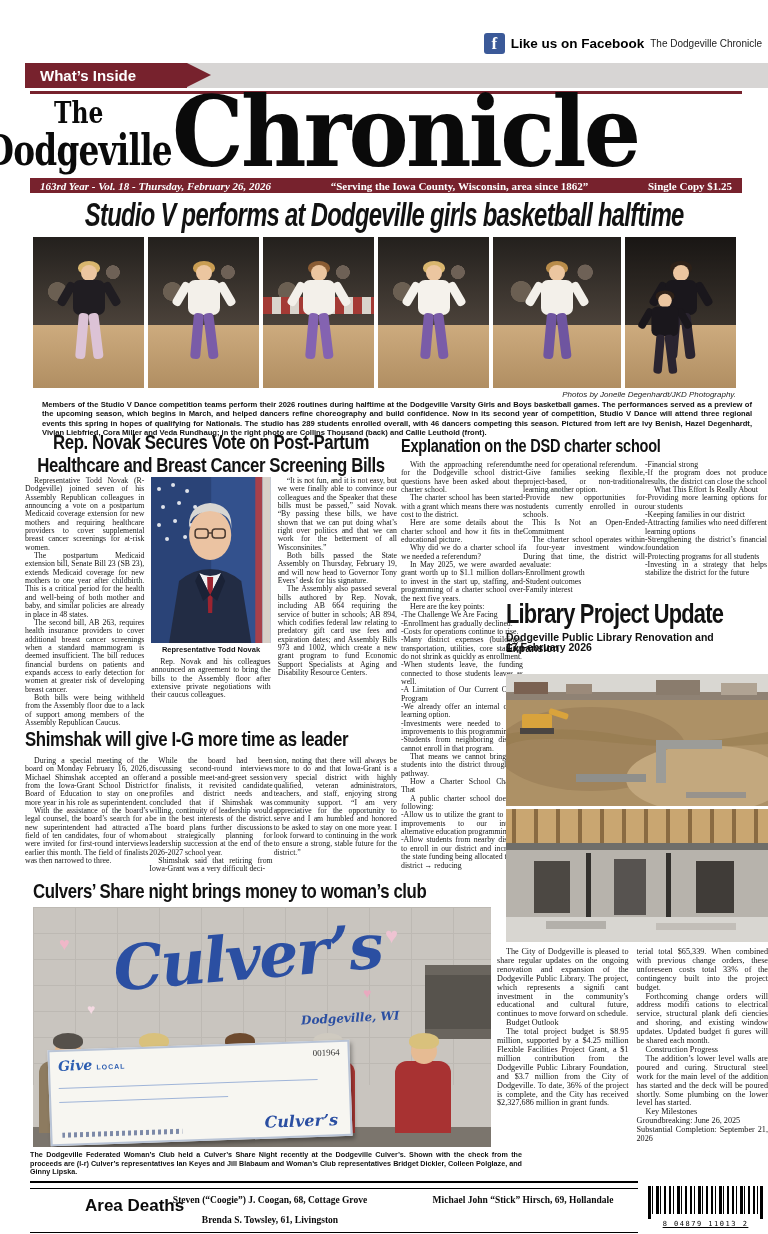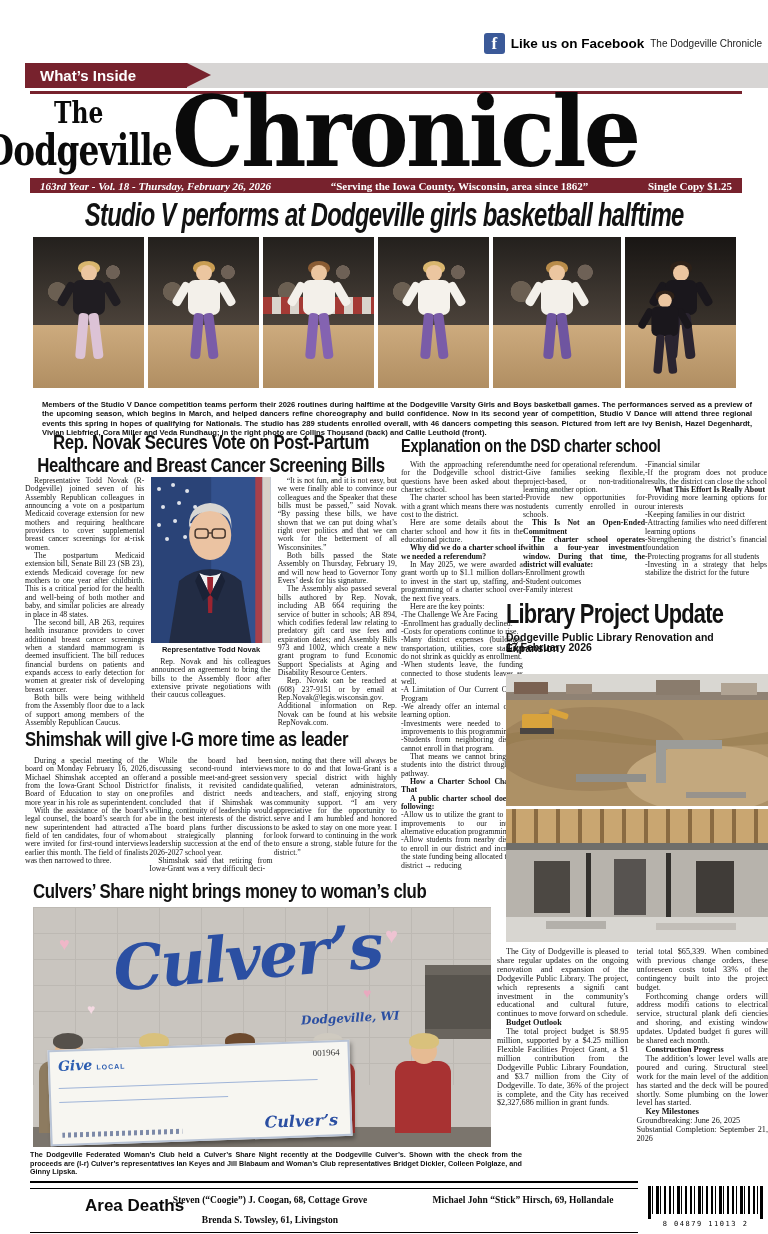--- a/index.html
+++ b/index.html
@@ -90,21 +90,21 @@
 
   .credit{top:390px;left:33px;width:703px;text-align:right;font:italic 8px "Liberation Sans",sans-serif;color:#222;}
   .strip-cap{top:400px;left:30px;width:710px;font:bold 7.6px/9.3px "Liberation Sans",sans-serif;
              text-align:justify;color:#111;margin-left:12px;}
 
   
   .cols{display:flex;}
   .acol{flex:1;font:7.8px/8.35px "Liberation Serif",serif;text-align:justify;color:#141414;}
   .para{margin:0;text-indent:9px;}
   .para.li{text-indent:0;}
-  .para.b{font-weight:bold;}
+  .para.b{font-weight:normal;}
   .novak-cols{top:477px;left:25px;width:372px;height:254px;gap:7px;overflow:hidden;}
   .portrait{width:100%;height:166px;display:block;}
   .pcap{font:bold 7.5px "Liberation Sans",sans-serif;text-align:center;margin:2px 0 4px 0;}
   .dsd-cols{top:461px;left:401px;width:366px;}
   .shim-cols{top:757px;left:25px;width:372px;height:120px;gap:1px;overflow:hidden;}
 
   
   .lib-date{top:641px;left:506px;font:bold 10.5px "Liberation Sans",sans-serif;}
   .lib-sub{top:632px;left:506px;width:262px;font:bold 10.5px/11px "Liberation Sans",sans-serif;}
   .lib-photo1{top:674px;left:506px;width:262px;height:132px;}
@@ -156,21 +156,21 @@
   .ad-n2{top:1195px;left:408px;width:230px;}
   .bot-rule{top:1232px;left:30px;width:608px;height:1px;background:#000;}
 
   
   .barcode{top:1186px;left:648px;width:115px;}
   .bars{height:28px;position:relative;
         background:repeating-linear-gradient(90deg,#000 0 2px,#fff 2px 4px,#000 4px 5px,#fff 5px 8px,
                    #000 8px 11px,#fff 11px 12px,#000 12px 13px,#fff 13px 16px,#000 16px 18px,#fff 18px 21px);}
   .bars::before,.bars::after{content:"";position:absolute;top:0;width:3px;height:33px;background:#000;}
   .bars::before{left:0;} .bars::after{right:0;}
-  .bc-digits{margin-top:6px;font:7px "DejaVu Sans Mono",monospace;letter-spacing:1.5px;text-align:center;color:#000;}
+  .bc-digits{margin-top:6px;font:7px "DejaVu Sans Mono",monospace;letter-spacing:1.5px;text-align:center;color:#000;text-decoration:underline;}
 </style>
 </head>
 <body>
 
 <div id="page">
 
   <div class="abs fb-strip">
     <div class="fb-icon">f</div>
     <span class="fb-like">Like us on Facebook</span>
     <span class="fb-brand">The Dodgeville Chronicle</span>
@@ -280,20 +280,21 @@
           <div class="hair"></div>
           <div class="head"></div>
           <div class="armL"></div>
           <div class="armR"></div>
           <div class="jacket"></div>
           <div class="legL"></div>
           <div class="legR"></div>
         </div>
     </div>
   </div>
+  <div class="abs credit">Photos by Jonelle Degenhardt/JKD Photography.</div>
   <div class="abs strip-cap">Members of the Studio V Dance competition teams perform their 2026 routines during halftime at the Dodgeville Varsity Girls and Boys basketball games. The performances served as a preview of the upcoming season, which begins in March, and helped dancers refine choreography and build confidence. Now in its second year of competition, Studio V Dance will attend three regional events this spring in hopes of qualifying for Nationals. The studio has 289 students enrolled overall, with 46 dancers competing this season. Pictured from left are Ivy Benish, Hazel Degenhardt, Vivian Liebfried, Cora Miller and Veda Rundhaug; in the right photo are Collins Thousand (back) and Callie Leuthold (front).</div>
 
   <div class="abs hl hl-novak">Rep. Novak Secures Vote on Post-Partum Healthcare and Breast Cancer Screening Bills</div>
   <div class="abs cols novak-cols">
     <div class="acol">
         <p class="para">Representative Todd Novak (R-Dodgeville) joined seven of his Assembly Republican colleagues in announcing a vote on a postpartum Medicaid coverage extension for new mothers and requiring healthcare providers to cover supplemental breast cancer screenings for at-risk women.</p>
         <p class="para">The postpartum Medicaid extension bill, Senate Bill 23 (SB 23), extends Medicaid coverage for new mothers to one year after childbirth. This is a critical period for the health and well-being of both mother and baby, and similar policies are already in place in 48 states.</p>
         <p class="para">The second bill, AB 263, requires health insurance providers to cover additional breast cancer screenings when a standard mammogram is deemed insufficient. The bill reduces financial burdens on patients and expands access to early detection for women at greater risk of developing breast cancer.</p>
         <p class="para">Both bills were being withheld from the Assembly floor due to a lack of support among members of the Assembly Republican Caucus.</p>
       </div>
@@ -331,21 +332,20 @@
       </svg>
       <div class="pcap">Representative Todd Novak</div>
       <div>
           <p class="para">Rep. Novak and his colleagues announced an agreement to bring the bills to the Assembly floor after extensive private negotiations with their caucus colleagues.</p>
         </div>
     </div>
     <div class="acol">
         <p class="para">“It is not fun, and it is not easy, but we were finally able to convince our colleagues and the Speaker that these bills must be passed,” said Novak. “By passing these bills, we have shown that we can put doing what’s right over politics and that we can work for the betterment of all Wisconsinites.”</p>
         <p class="para">Both bills passed the State Assembly on Thursday, February 19, and will now head to Governor Tony Evers’ desk for his signature.</p>
         <p class="para">The Assembly also passed several bills authored by Rep. Novak, including AB 664 requiring the service of butter in schools; AB 894, which codifies federal law relating to predatory gift card use fees and expiration dates; and Assembly Bills 973 and 1002, which create a new grant program to fund Economic Support Specialists at Aging and Disability Resource Centers.</p>
-        <p class="para">Rep. Novak can be reached at (608) 237-9151 or by email at Rep.Novak@legis.wisconsin.gov. Additional information on Rep. Novak can be found at his website RepNovak.com.</p>
       </div>
   </div>
 
   <div class="abs hl hl-dsd">Explanation on the DSD charter school</div>
   <div class="abs cols dsd-cols">
     <div class="acol">
         <p class="para">With the approaching referendum for the Dodgeville school district questions have been asked about the charter school.</p>
         <p class="para">The charter school has been started with a grant which means there was no cost to the district.</p>
         <p class="para">Here are some details about the charter school and how it fits in the educational picture.</p>
         <p class="para b">Why did we do a charter school if we needed a referendum?</p>
@@ -370,24 +370,24 @@
         <p class="para li">the need for operational referendum.</p>
         <p class="para li">-Give families seeking flexible, project-based, or non-traditional learning another option.</p>
         <p class="para li">-Provide new opportunities for students currently enrolled in our schools.</p>
         <p class="para b">This Is Not an Open-Ended Commitment</p>
         <p class="para b">The charter school operates within a four-year investment window.  During that time, the district will evaluate:</p>
         <p class="para li">-Enrollment growth</p>
         <p class="para li">-Student outcomes</p>
         <p class="para li">-Family interest</p>
       </div>
     <div class="acol">
-        <p class="para li">-Financial similar</p>
+        <p class="para li">-Financial strong</p>
         <p class="para li">-If the program does not produce results, the district can close the school</p>
         <p class="para b">What This Effort Is Really About</p>
-        <p class="para li">-Providing more learning options for our interests</p>
+        <p class="para li">-Providing more learning options for our students</p>
         <p class="para li">-Keeping families in our district</p>
         <p class="para li">-Attracting families who need different learning options</p>
         <p class="para li">-Strengthening the district’s financial foundation</p>
         <p class="para li">-Protecting programs for all students</p>
         <p class="para li">-Investing in a strategy that helps stabilize the district for the future</p>
       </div>
   </div>
 
   <div class="abs hl hl-shim">Shimshak will give I-G more time as leader</div>
   <div class="abs cols shim-cols">

